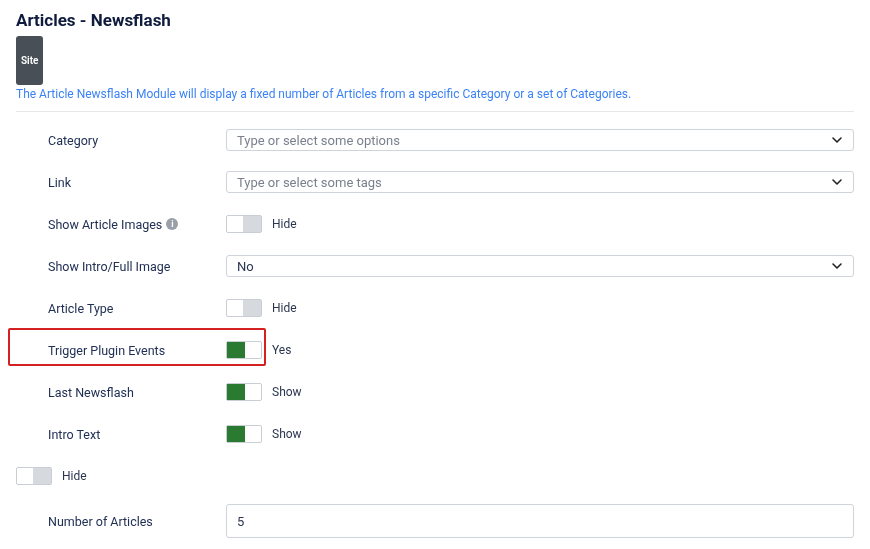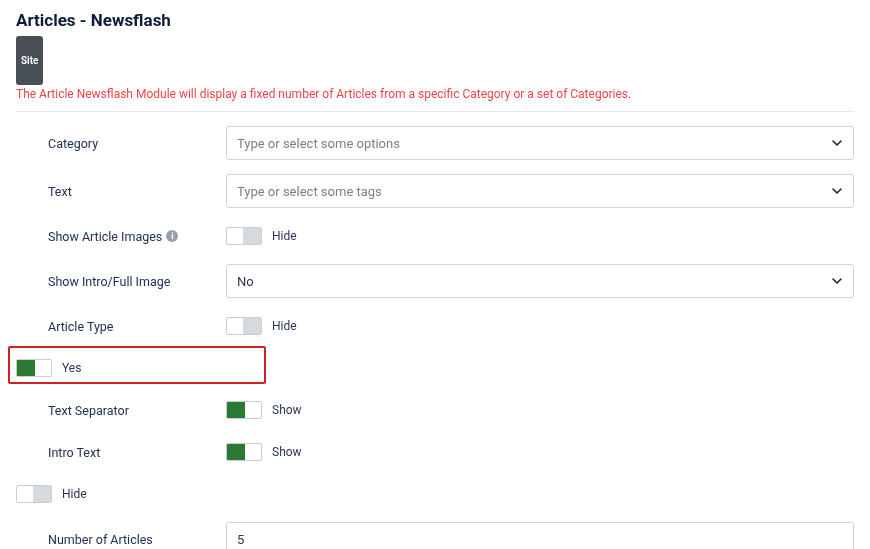--- a/index.html
+++ b/index.html
@@ -21,21 +21,21 @@
     background: #484f57;
     color: #fff;
     font-size: 10px;
     font-weight: 600;
     padding: 19px 5px;
     border-radius: 3px;
     margin-bottom: 2px;
   }
   .description {
     font-size: 12px;
-    color: #ef4444;
+    color: #3b82f6;
     margin-bottom: 10px;
   }
   hr.sep {
     border: none;
     border-top: 1px solid #e5e7eb;
     margin-bottom: 14px;
   }
   .form { width: 100%; }
   .row {
     display: flex;
@@ -54,21 +54,21 @@
     margin-left: 32px;
   }
   .row .control {
     flex: 1;
     display: flex;
     align-items: center;
     gap: 10px;
   }
   .select-box {
     width: 100%;
-    height: 34px;
+    height: 22px;
     border: 1px solid #cfd3da;
     border-radius: 3px;
     display: flex;
     align-items: center;
     justify-content: space-between;
     padding: 0 10px;
     font-size: 13px;
     color: #2b3650;
     background: #fff;
   }
@@ -149,21 +149,21 @@
         <span class="chev">
             <svg width="12" height="12" viewBox="0 0 12 12">
               <path d="M2 4 L6 8 L10 4" stroke="#222" stroke-width="1.6" fill="none" stroke-linecap="round" stroke-linejoin="round"></path>
             </svg>
           </span>
       </div>
     </div>
   </div>
 
   <div class="row">
-    <div class="label">Text</div>
+    <div class="label">Link</div>
     <div class="control">
       <div class="select-box placeholder">
         <span>Type or select some tags</span>
         <span class="chev">
             <svg width="12" height="12" viewBox="0 0 12 12">
               <path d="M2 4 L6 8 L10 4" stroke="#222" stroke-width="1.6" fill="none" stroke-linecap="round" stroke-linejoin="round"></path>
             </svg>
           </span>
       </div>
     </div>
@@ -201,30 +201,31 @@
     <div class="control">
       <div class="toggle off">
           <div class="knob"></div>
         </div>
       <span class="toggle-label">Hide</span>
     </div>
   </div>
 
   <div class="row">
     <div class="highlight-box"></div>
+    <div class="label">Trigger Plugin Events</div>
     <div class="control">
       <div class="toggle on">
           <div class="knob"></div>
         </div>
       <span class="toggle-label">Yes</span>
     </div>
   </div>
 
   <div class="row">
-    <div class="label">Text Separator</div>
+    <div class="label">Last Newsflash</div>
     <div class="control">
       <div class="toggle on">
           <div class="knob"></div>
         </div>
       <span class="toggle-label">Show</span>
     </div>
   </div>
 
   <div class="row">
     <div class="label">Intro Text</div>

